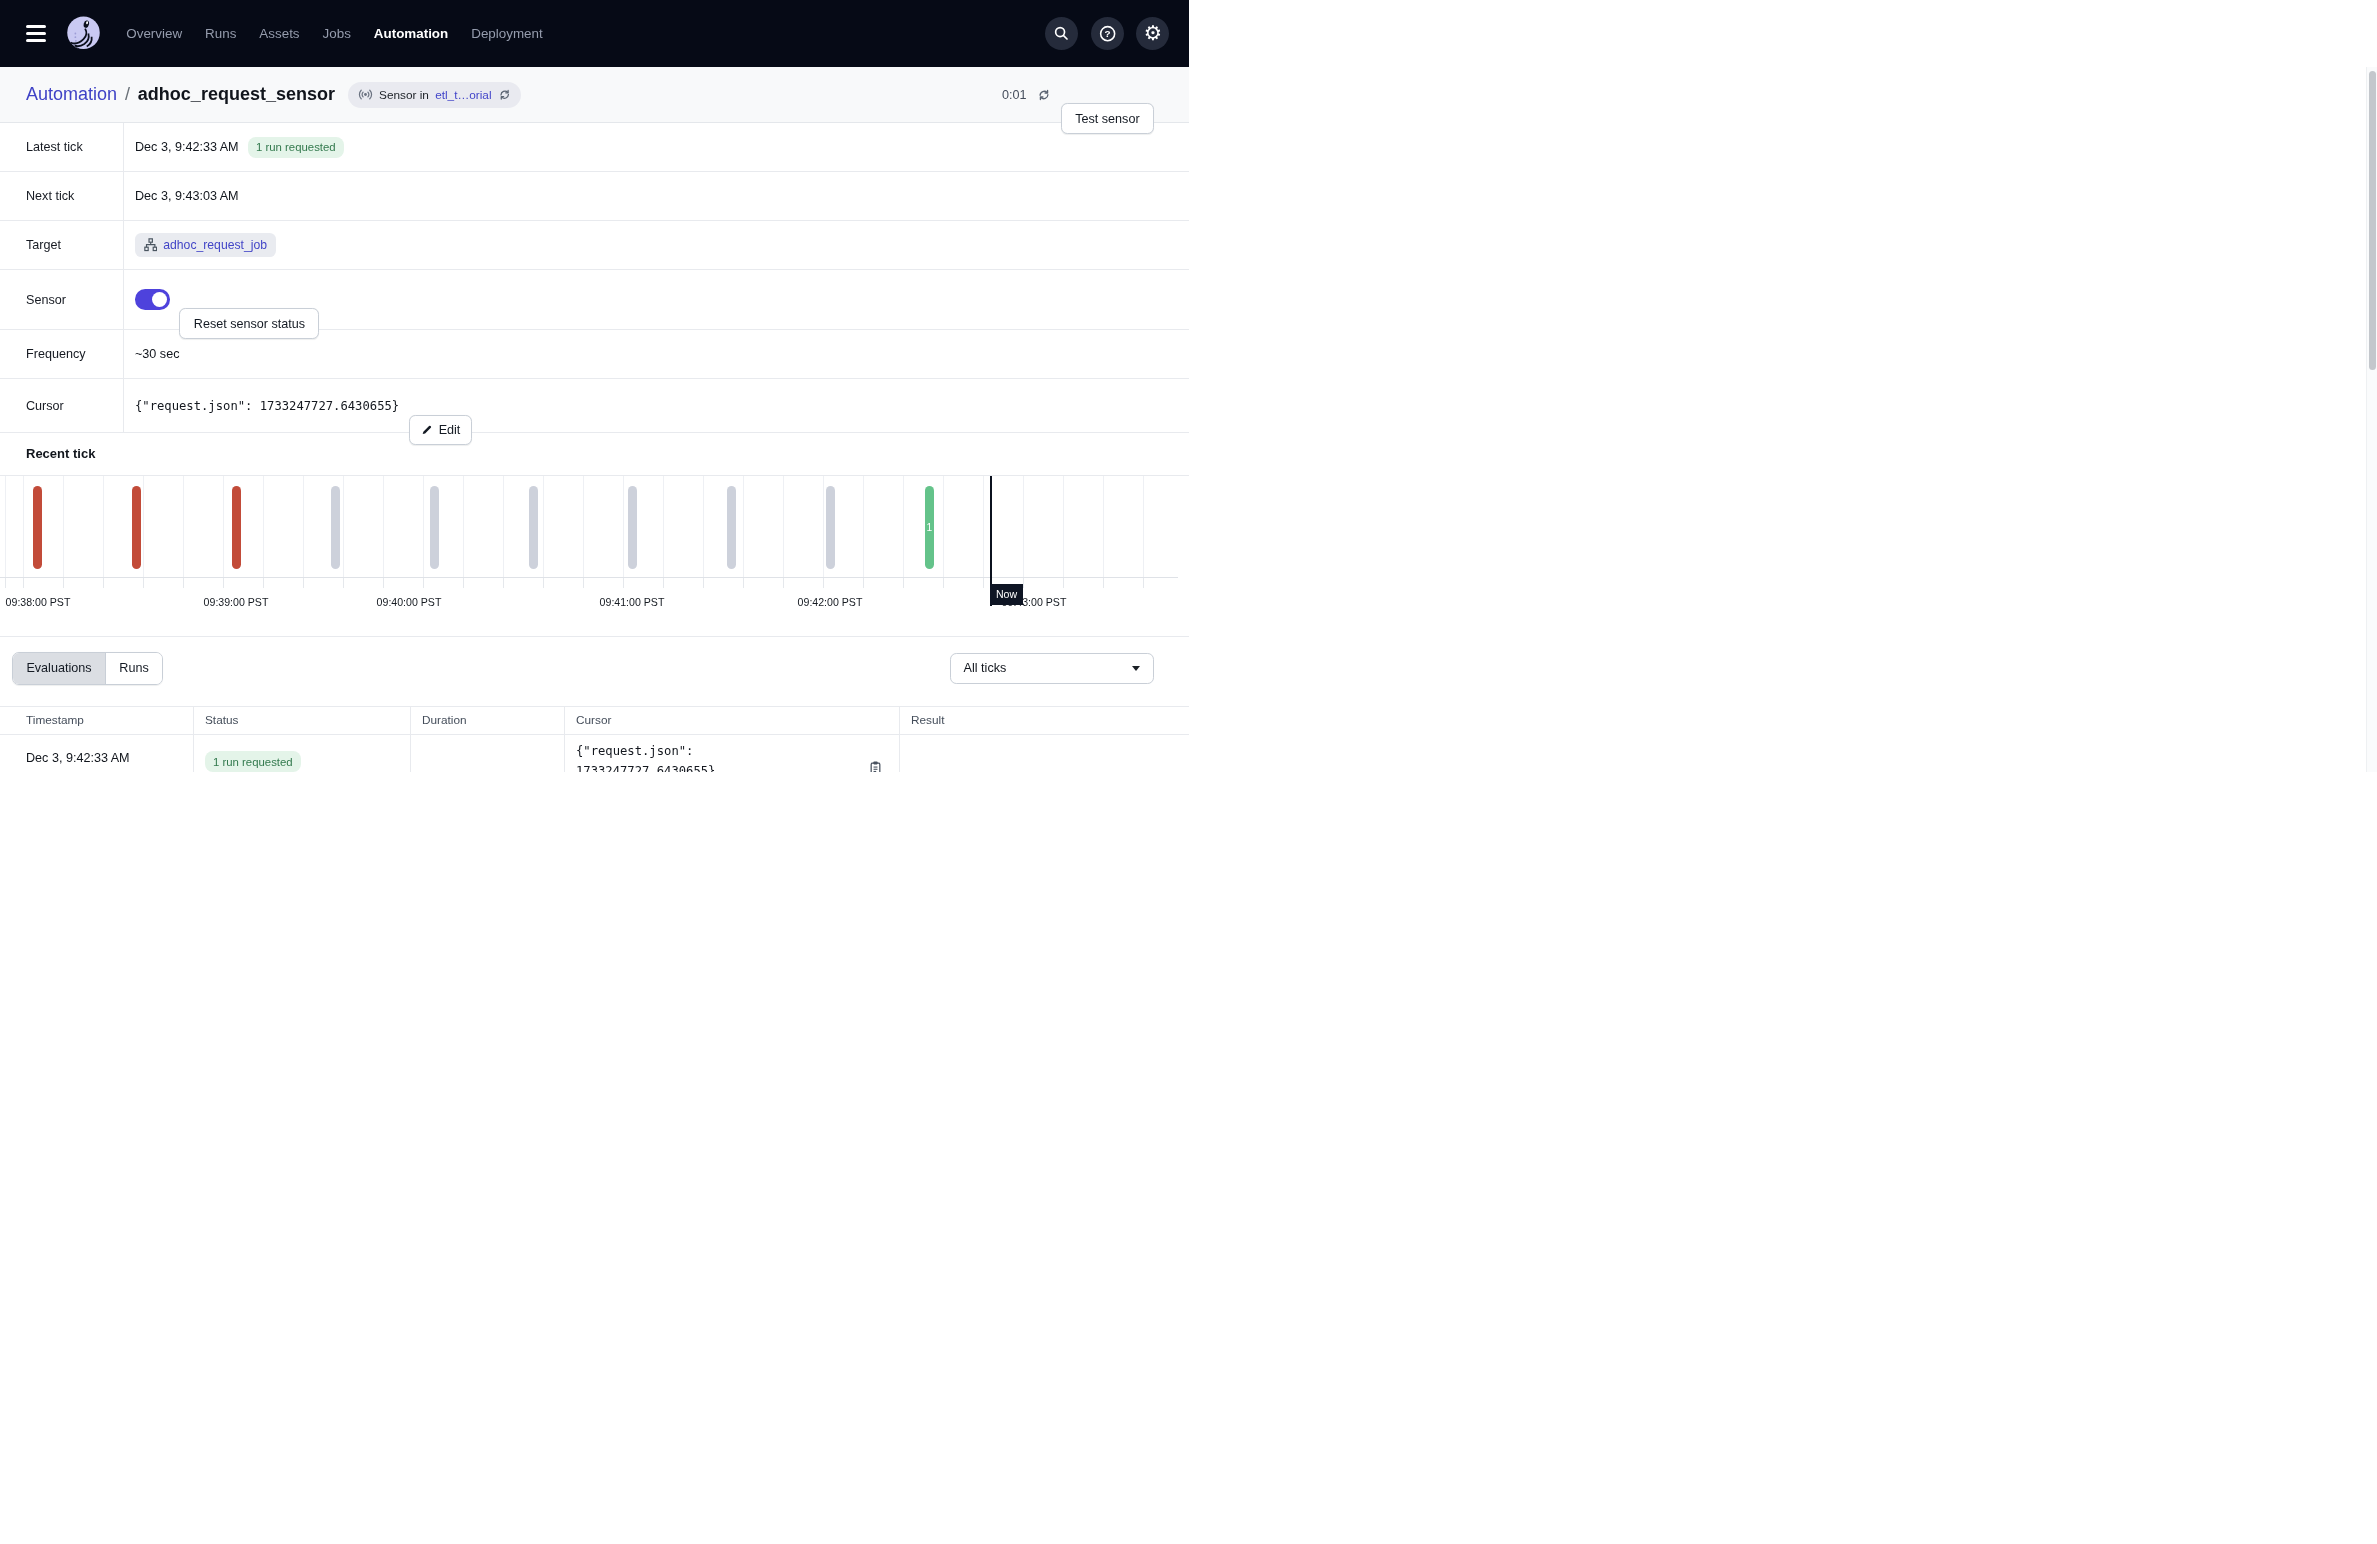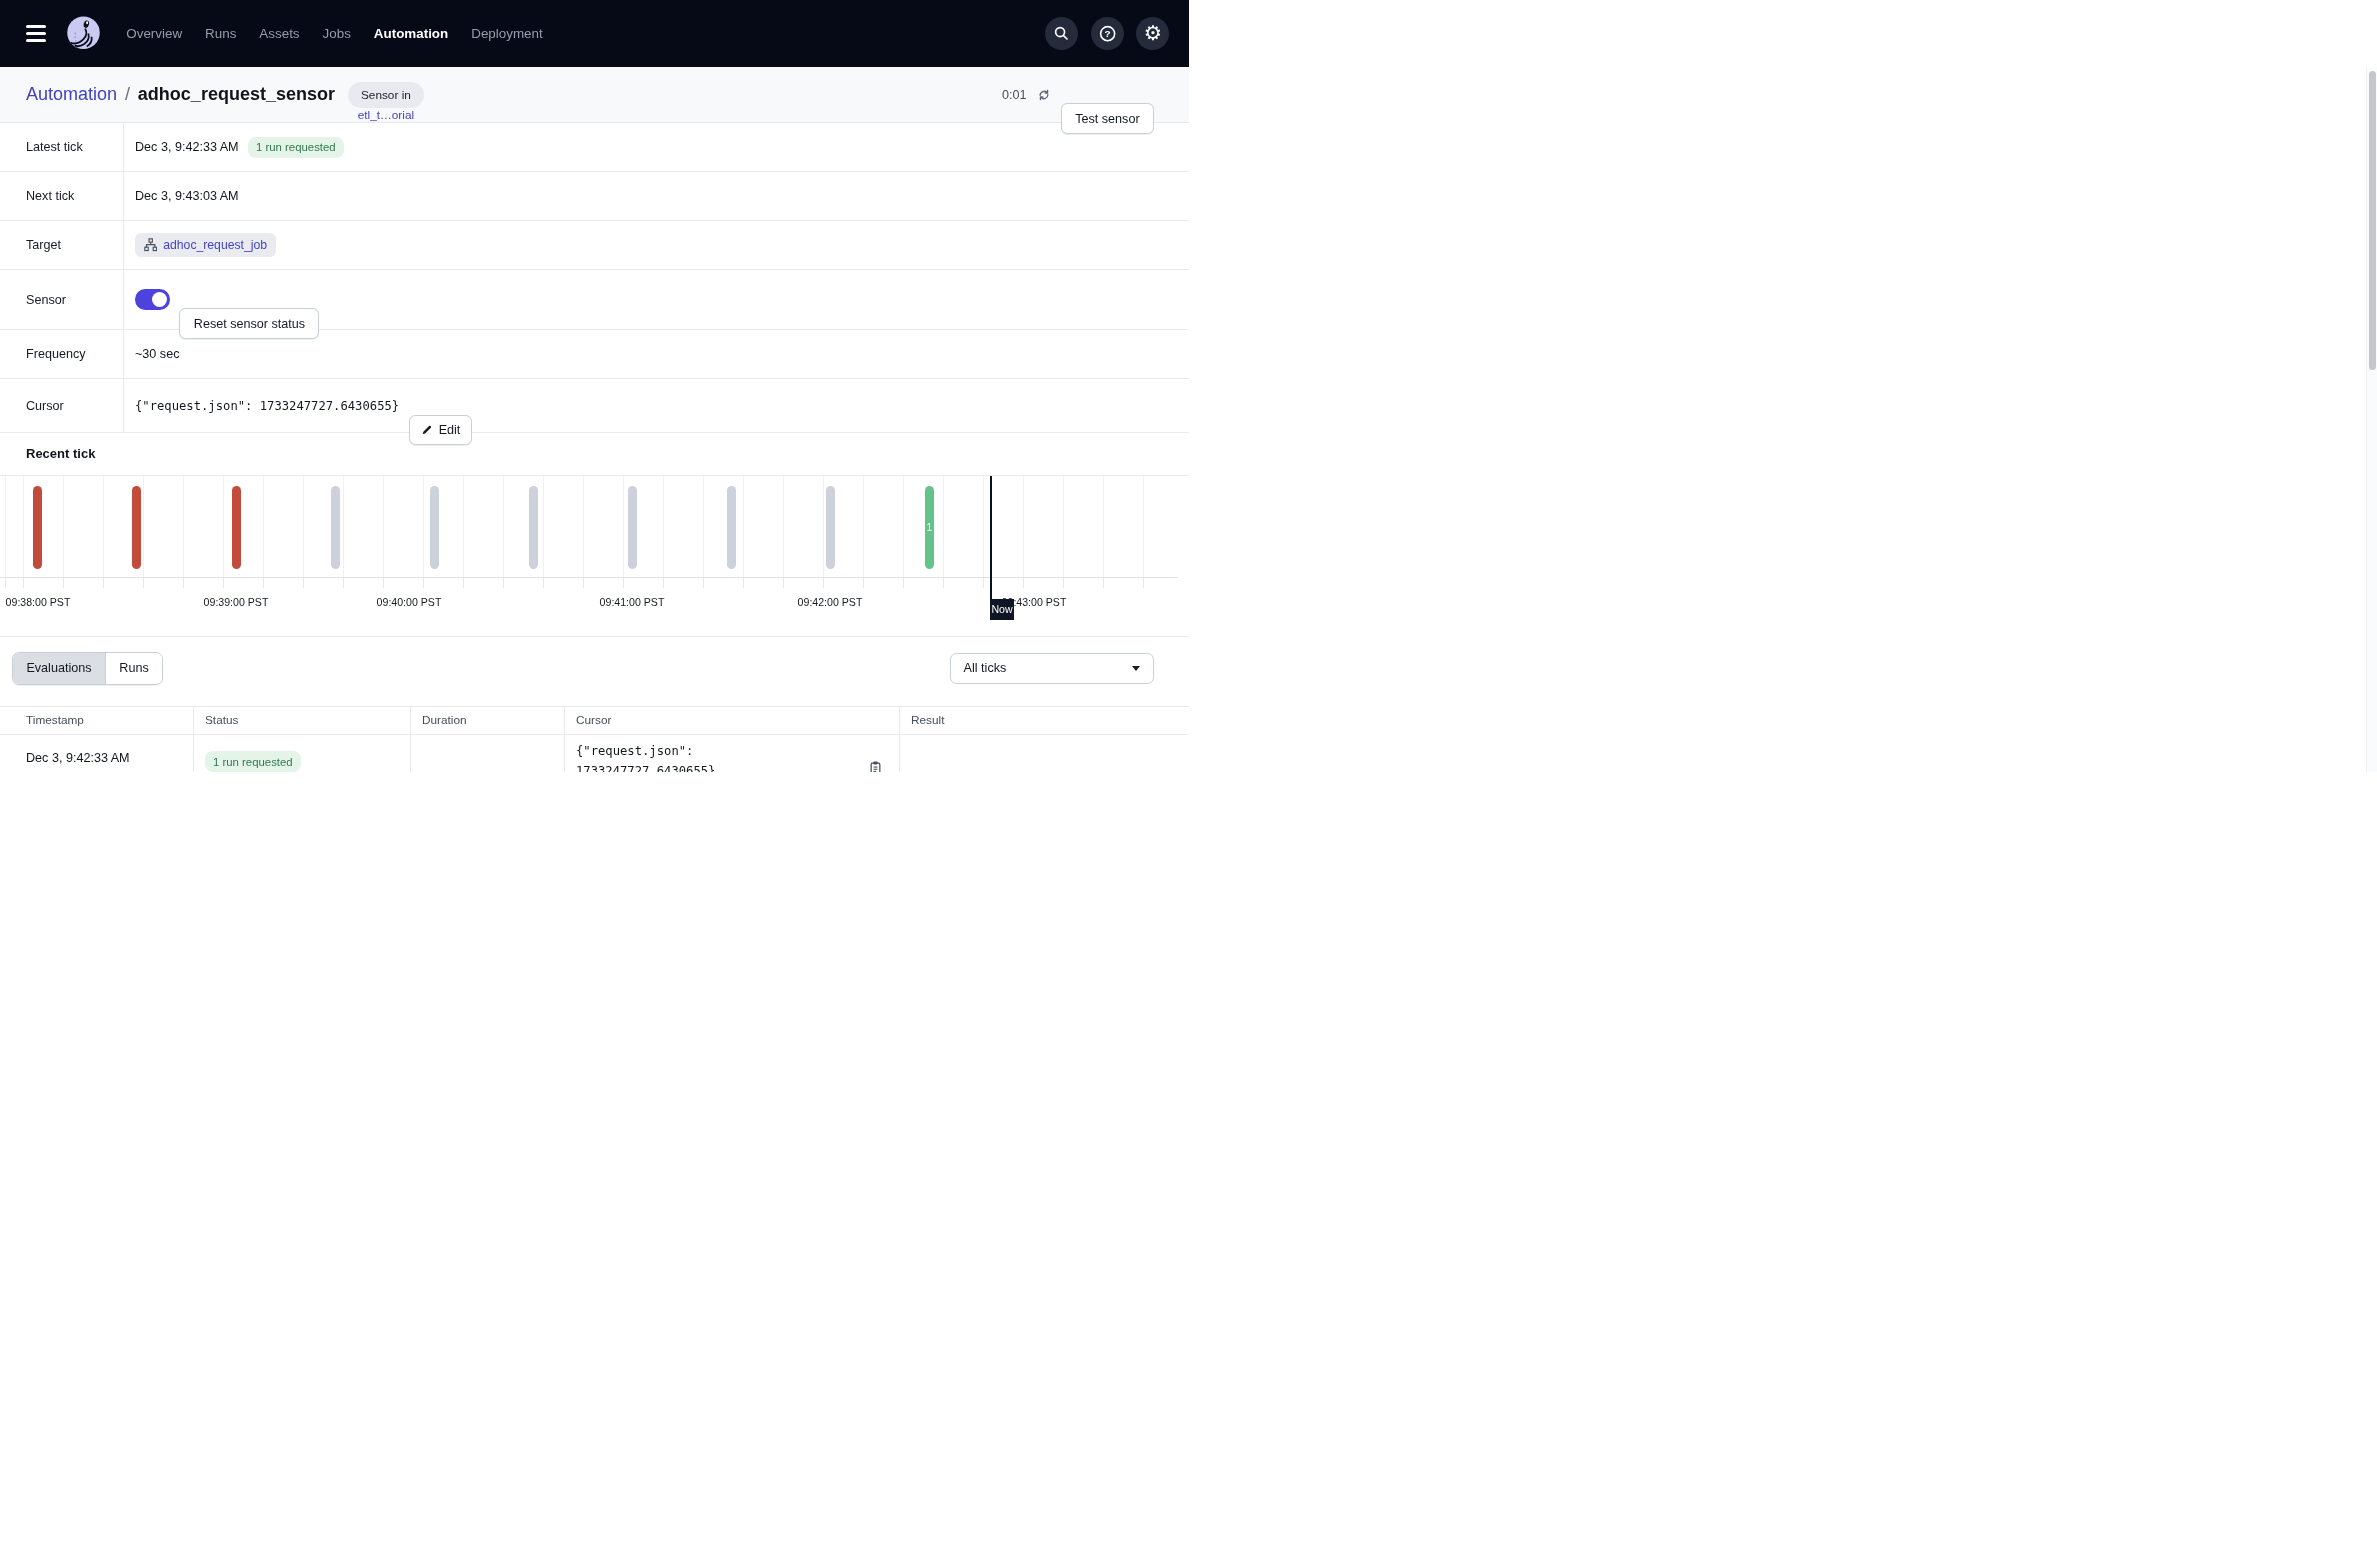--- a/index.html
+++ b/index.html
@@ -18,21 +18,21 @@
   .icon-btn { width:33px; height:33px; border-radius:50%; background:#252B3B; display:flex; align-items:center; justify-content:center; cursor:pointer; }
   .gear-glyph { color:#fff; font-size:20.4px; line-height:1; }
 
   
   .page-header { height:56px; background:#F8F9FA; border-bottom:0.8px solid #E4E7EB;
     display:flex; align-items:center; padding:0 35px 0 26px; }
   .crumb-root { font-size:18px; color:#3F42C6; font-weight:500; cursor:pointer; }
   .crumb-sep { font-size:18px; color:#697077; margin:0 7.9px; }
   .crumb-name { font-size:18px; color:#11151C; font-weight:600; }
   .sensor-badge { margin-left:12.6px; height:26px; background:#E9EAF0; border-radius:13.4px;
-    display:inline-flex; align-items:center; gap:6.3px; padding:0 10.2px; font-size:11.8px; color:#1B2026;flex-direction:column; }
+    display:inline-flex; align-items:center; gap:6.3px; padding:0 10.2px; font-size:11.8px; color:#1B2026; }
   .sensor-badge a { color:#4245C9; text-decoration:none; cursor:pointer; }
   .header-right { margin-left:auto; display:flex; align-items:center; gap:10.2px; }
   .countdown { font-size:12.6px; color:#454E5C; }
   .btn { display:inline-flex; align-items:center; justify-content:center; gap:6.3px; background:#fff;
     border:0.8px solid #C9CFD7; border-radius:6.3px; font-size:12.6px; color:#141A23; height:31px;
     padding:0 13.4px; cursor:pointer; box-shadow:0 0.8px 0.8px rgba(16,22,26,.07);
     font-family:"Liberation Sans","DejaVu Sans",sans-serif;margin-top:48px; }
 
   
   .detail-row { display:flex; border-bottom:0.8px solid #E8EAEE; }
@@ -57,22 +57,22 @@
     background-position-x:23px; }
   .axis { position:absolute; top:101px; left:0; right:11px; height:0.8px; background:#DFE2E7; }
   .stubs { position:absolute; top:102px; left:0; right:11px; height:10.2px;
     background:repeating-linear-gradient(to right,#E5E8EC 0 0.8px,transparent 0.8px 40px);
     background-position-x:23px; }
   .bar { position:absolute; top:10.2px; width:8.6px; height:83px; border-radius:4.7px; cursor:pointer; }
   .bar span { position:absolute; inset:0; display:flex; align-items:center; justify-content:center;
     color:#fff; font-size:10.2px; }
   .xlabel { position:absolute; top:120px; transform:translateX(-50%); font-size:10.6px; color:#161B22; white-space:nowrap; }
   .now-line { position:absolute; top:0; width:1.6px; height:130px; background:#0B111E; }
-  .now-box { position:absolute; top:108px; width:24px; height:21px; background:#0E1524; color:#fff;
-    font-size:10.6px; display:flex; align-items:center; justify-content:center;margin-top:15px; }
+  .now-box { position:absolute; top:108px; width:33px; height:21px; background:#0E1524; color:#fff;
+    font-size:10.6px; display:flex; align-items:center; justify-content:center; }
 
   
   .tabs-row { display:flex; align-items:center; margin-top:15px; padding:0 35px 0 12px; }
   .segmented { display:inline-flex; border:0.8px solid #C9CFD7; border-radius:7px; overflow:hidden;
     box-shadow:0 0.8px 0.8px rgba(16,22,26,.07); }
   .segment { height:31px; display:inline-flex; align-items:center; padding:0 13.4px; font-size:12.6px;
     color:#141A23; background:#fff; cursor:pointer; }
   .segment.selected { background:#DBDEE3; }
   .segment + .segment { border-left:0.8px solid #C9CFD7; }
   .select { margin-left:auto; width:204px; height:31px; border:0.8px solid #C9CFD7; border-radius:6.3px;

